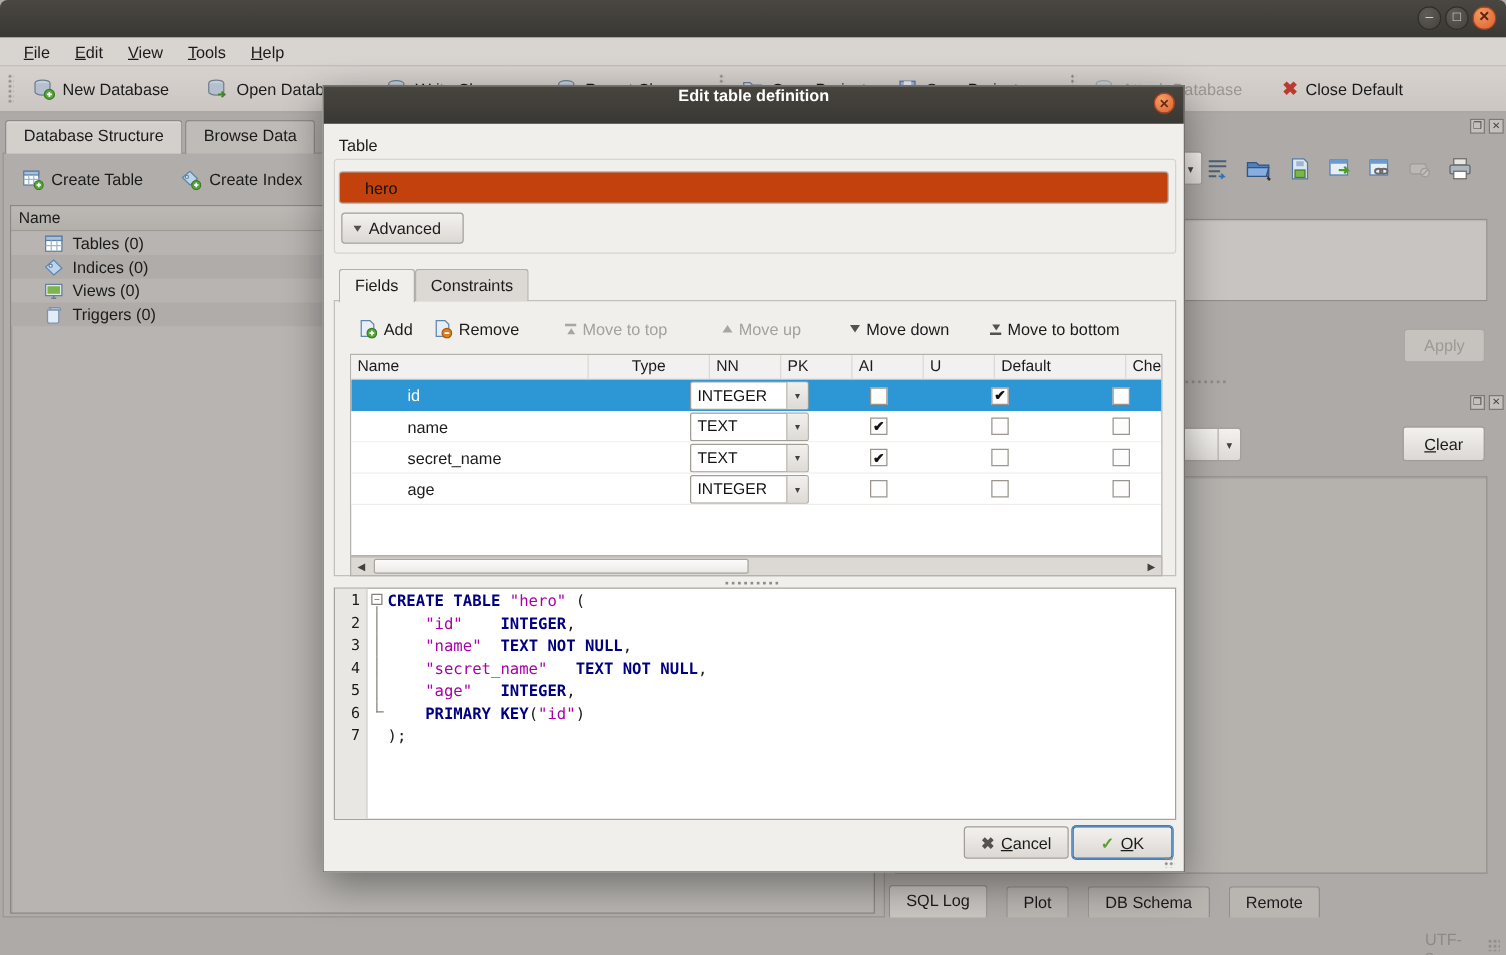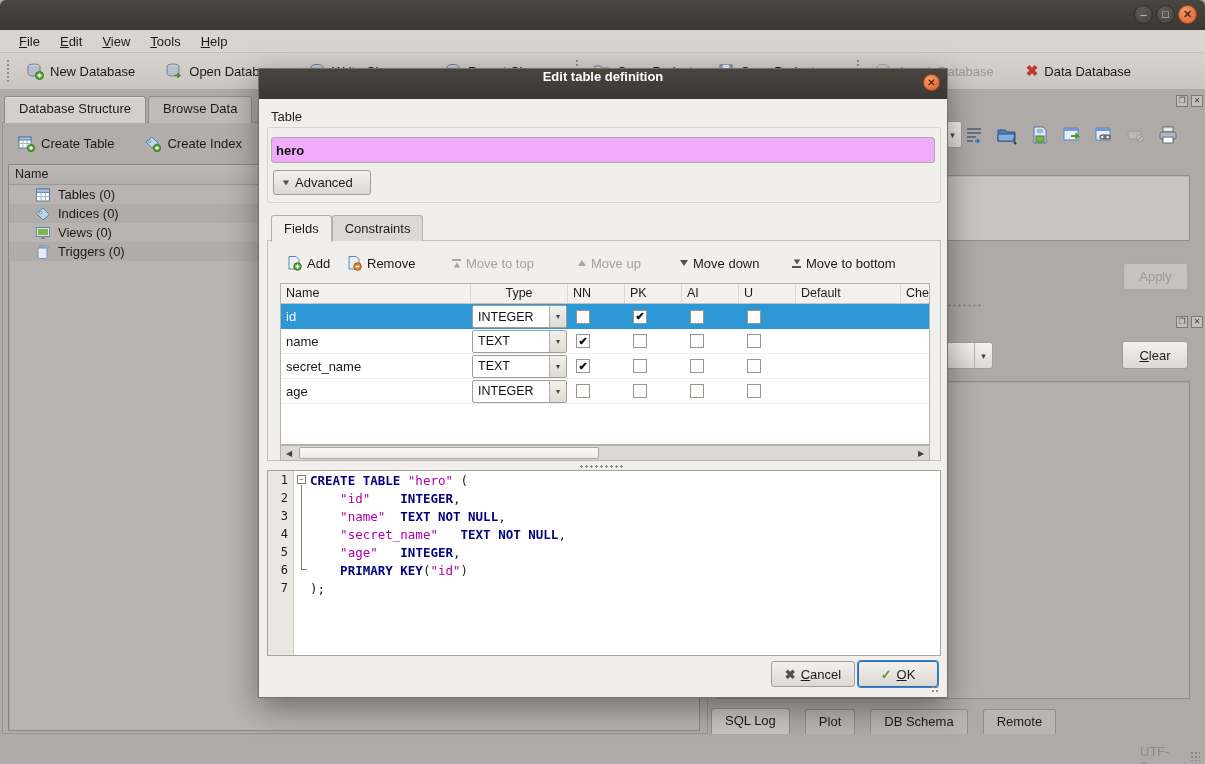--- a/index.html
+++ b/index.html
@@ -71,41 +71,41 @@
 
   
   .dialog { left:258px; top:68px; width:690px; height:630px; background:#f1efec; border:1px solid #74706b;
     box-shadow:0 10px 30px rgba(0,0,0,.4); z-index:10; }
   .dlg-title { left:0; top:0; width:688px; height:30px; background:linear-gradient(#48453f,#3a3833);
     display:flex; align-items:flex-start; justify-content:center; color:#fff; font-weight:bold; font-size:13px; }
   .dlg-close { position:absolute; right:7px; top:5px; width:17px; height:17px; border-radius:50%;
     background:radial-gradient(circle at 35% 30%, #f39e66, #dd5f2e); border:1px solid #a8441f;
     color:#6b2a12; font-size:10px; font-weight:bold; display:flex; align-items:center; justify-content:center; }
   .groupbox { border:1px solid #d7d3ce; border-radius:3px; }
-  .textinput { background:#f0abfc; border:1px solid #b2ada7; border-radius:3px; font-weight:bold; font-size:13px;
-    padding:0 4px; font-family:"Liberation Sans",sans-serif; color:#111; outline:none; }
+  .textinput { background:#c2410c; border:1px solid #b2ada7; border-radius:3px; font-weight:normal; font-size:13px;
+    padding:0 20px; font-family:"Liberation Sans",sans-serif; color:#111; outline:none; }
   .dtab { height:26px; padding:5px 12px 0; background:#dcd8d4; border:1px solid #b3afaa; border-bottom:none;
     border-radius:3px 3px 0 0; font-size:13px; }
   .dtab.active { background:#f1efec; position:relative; z-index:2; height:27px; border-color:#b3afaa; }
   .tabframe { left:8px; top:171px; width:674px; height:221px; border:1px solid #c3bfba; background:#f1efec; }
   .minibtn { display:flex; align-items:center; gap:5px; height:24px; padding:0 4px; font-size:13px; white-space:nowrap; }
   .minibtn.disabled { color:#a5a19c; }
   .tri { display:inline-block; width:0; height:0; }
   .tri.up { border-left:4px solid transparent; border-right:4px solid transparent; border-bottom:6px solid #55514c; }
   .tri.down { border-left:4px solid transparent; border-right:4px solid transparent; border-top:6px solid #55514c; }
   .tri.gray.up { border-bottom-color:#a9a5a0; }
   .bar { display:inline-block; width:9px; height:2px; background:#55514c; }
   .bar.gray { background:#a9a5a0; }
 
   .grid { left:12px; top:42px; width:650px; height:162px; background:#fff; border:1px solid #b5b1ac; overflow:hidden; }
   .ghead { display:flex; height:20px; background:#f3f1ef; border-bottom:1px solid #c6c2be; }
   .ghead .hc { padding:2px 5px; font-size:12.5px; border-right:1px solid #dcd8d4; overflow:hidden; white-space:nowrap; flex:none; }
   .grid-row { display:flex; height:25px; border-bottom:1px solid #f0eeec; background:#fff; }
   .grid-row.selected { background:#2d96d4; color:#fff; border-bottom:none; }
-  .cell { flex:none; display:flex; align-items:center; padding:0 5px; font-size:13px; overflow:hidden; white-space:nowrap; }
+  .cell { flex:none; display:flex; align-items:center; padding:0 5px; font-size:13px; overflow:hidden; white-space:nowrap;margin-left:40px; }
   .c0{width:190px} .c1{width:97px; padding:1px;text-align:center;} .c2,.c3,.c4,.c5{width:57px} .c6{width:105px} .c7{width:80px}
   .typecombo { position:relative; width:95px; height:23px; background:#fff; border:1px solid #a19d97; border-radius:2px;
     font-size:12.5px; color:#111; display:flex; align-items:center; padding-left:5px; }
   .typecombo .arrow-zone { position:absolute; right:0; top:0; bottom:0; width:17px;
     background:linear-gradient(#f2f0ed,#dedad6); border-left:1px solid #b5b1ac; display:flex; align-items:center;
     justify-content:center; font-size:8px; color:#44403c; }
   .cb { width:14px; height:14px; background:#fdfdfd; border:1px solid #9a968f; margin-left:3px;
     display:flex; align-items:center; justify-content:center; font-size:11px; font-weight:bold; color:#111; }
 
   .hscroll { left:12px; top:204px; width:650px; height:16px; background:#dcd9d5; border:1px solid #b5b1ac;
@@ -200,21 +200,21 @@
   <div class="tb-sep" style="margin-left:34px"></div>
   <div class="tbtn disabled">
     <svg width="18" height="18" viewBox="0 0 18 18">
         <ellipse cx="9" cy="5" rx="6" ry="2.5" fill="#c6cfd9" stroke="#6e7e92"></ellipse>
         <path d="M3 5v7c0 1.4 2.7 2.5 6 2.5s6-1.1 6-2.5V5" fill="#b4c0cd" stroke="#6e7e92"></path>
       </svg>
     <span>Attach Database</span>
   </div>
   <div class="tbtn" style="margin-left:18px">
     <span style="color:#bb3a2e; font-weight:bold; font-size:15px;">✖</span>
-    <span>Data Database</span>
+    <span>Close Default</span>
   </div>
 </div>
 
 <div class="abs" style="left:4px; top:96px; display:flex; gap:2px; z-index:2;">
   <div class="main-tab active">Database Structure</div>
   <div class="main-tab">Browse Data</div>
 </div>
 
 <div class="abs panel-left"></div>
 <div class="abs" style="left:12px; top:131px; display:flex; gap:18px;">

